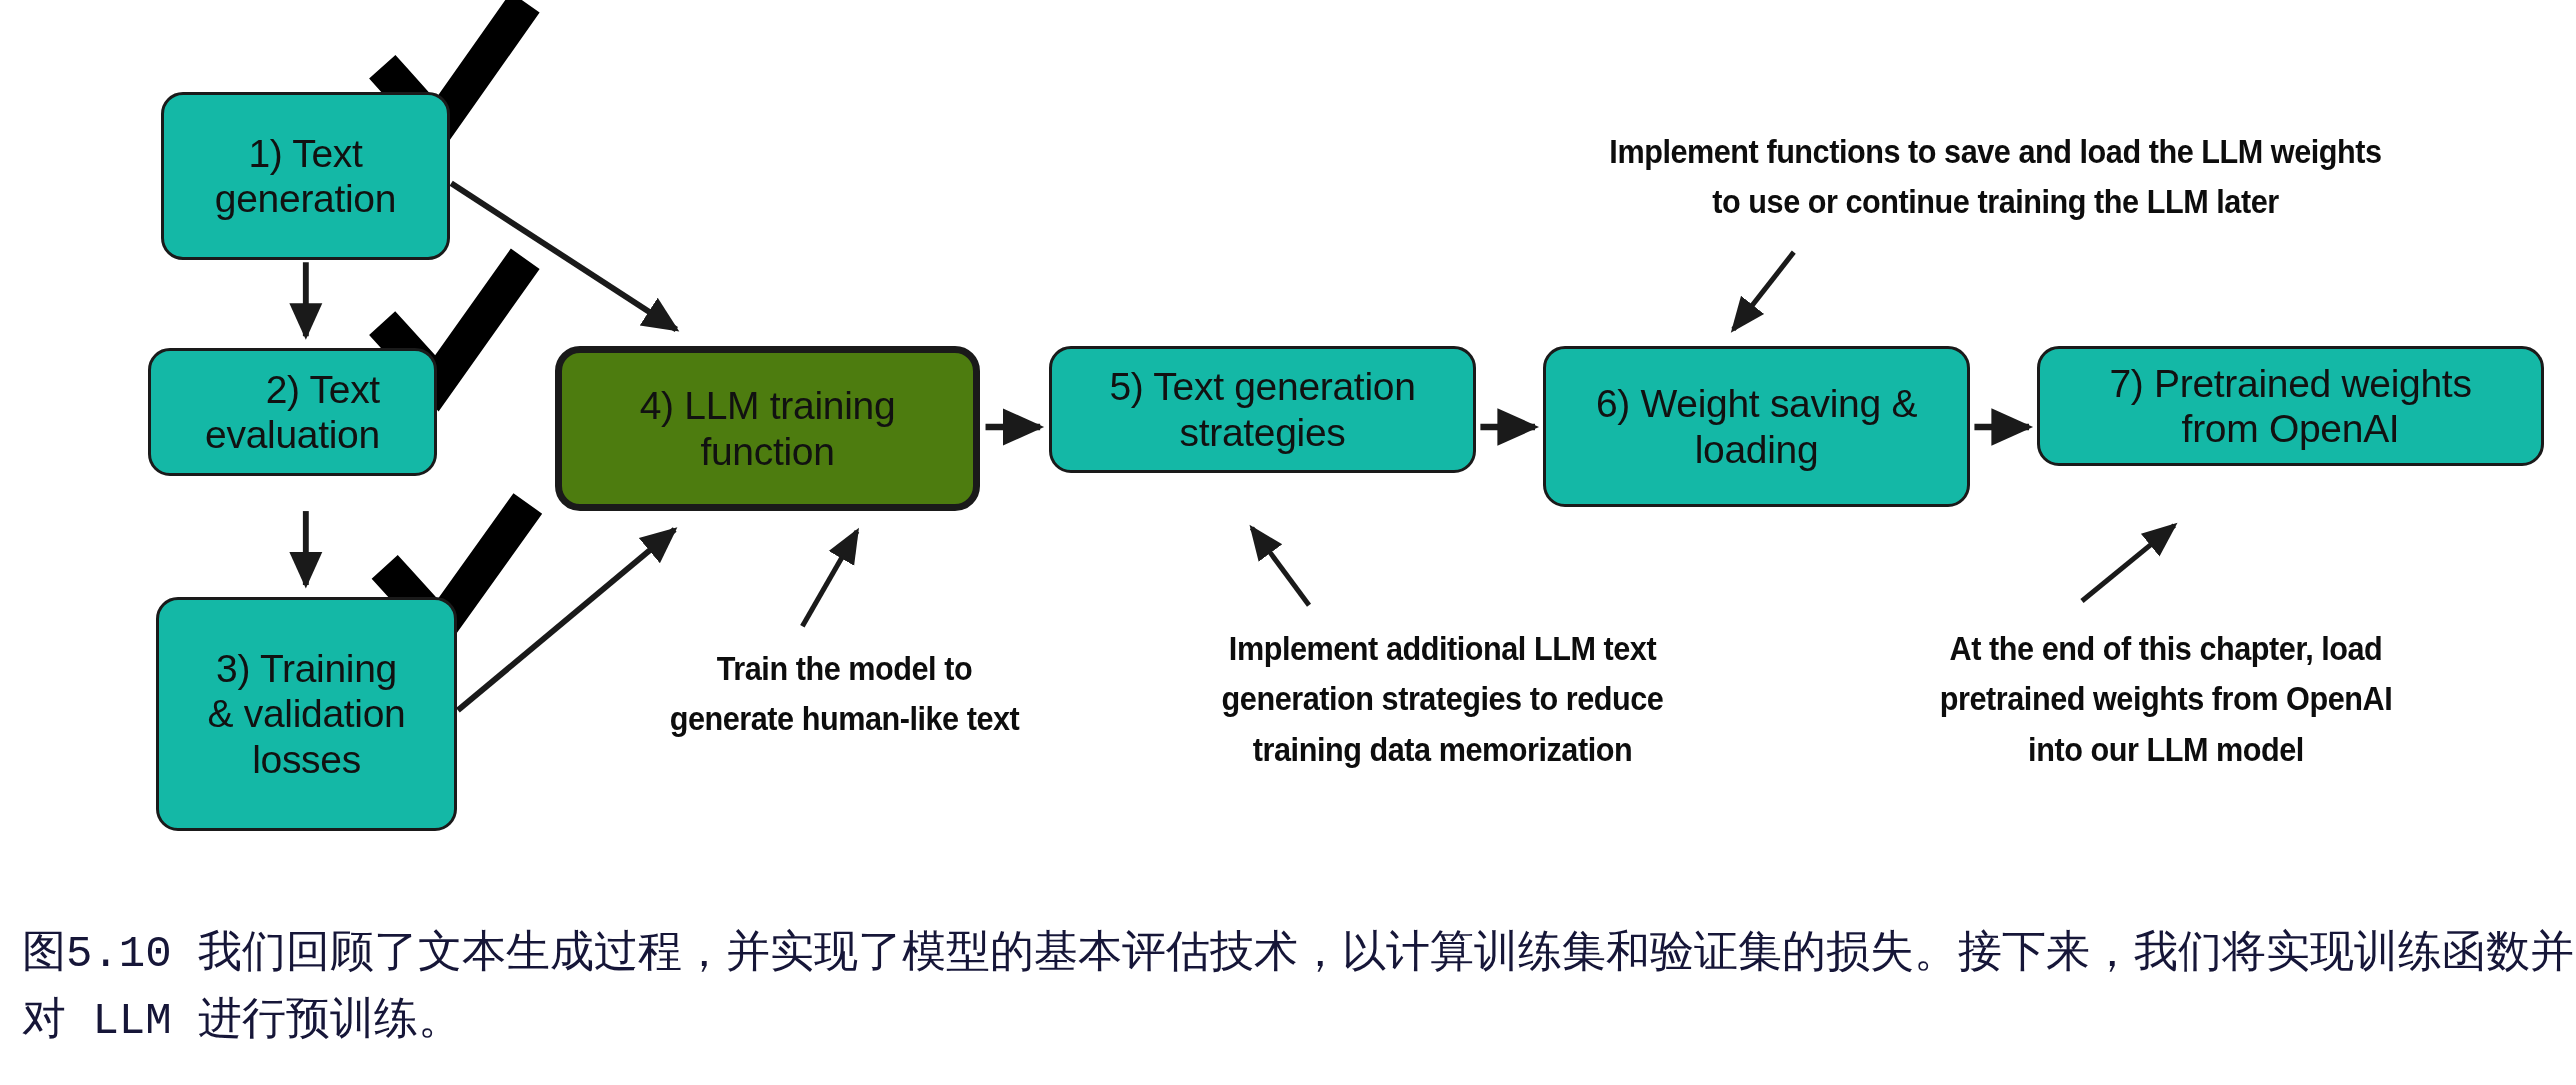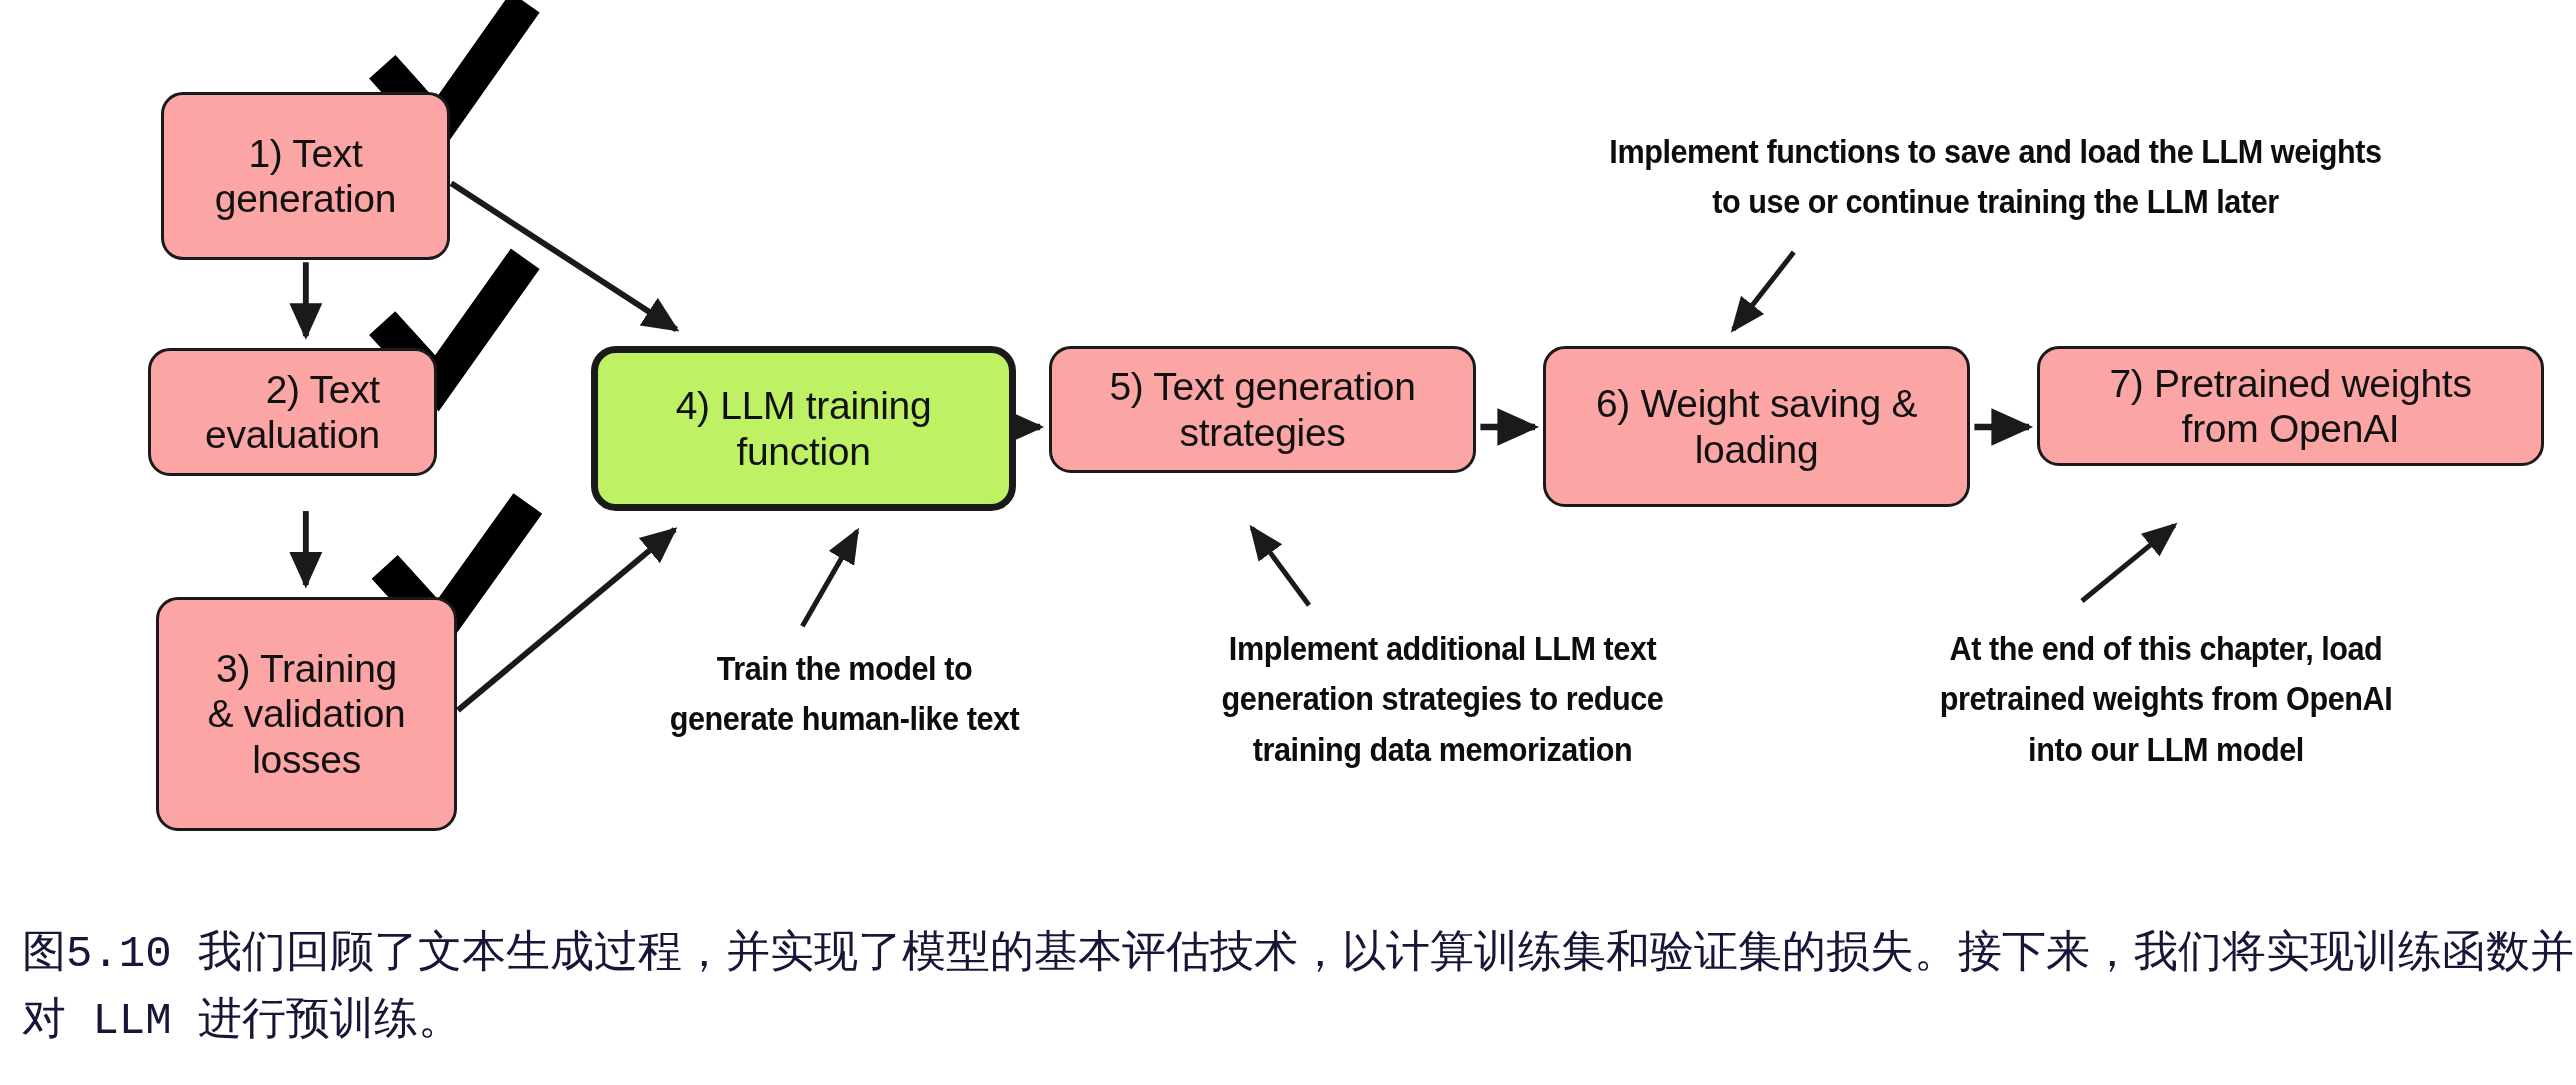--- a/index.html
+++ b/index.html
@@ -29,21 +29,21 @@
     width: 2576px;
     height: 891px;
   }
 
   
   .node-box {
     position: absolute;
     box-sizing: border-box;
     border: 3.4px solid #1a1a1a;
     border-radius: 22px;
-    background: #fca5a5;
+    background: #14b8a6;
     display: flex;
     align-items: center;
     justify-content: center;
     text-align: center;
     color: #111111;
     font-family: "Liberation Sans", sans-serif;
     font-size: 39px;
     line-height: 1.16;
     letter-spacing: -0.3px;
     z-index: 3;
@@ -151,21 +151,21 @@
     <span class="node-label">2) Text
 evaluation</span>
   </div>
 
   <div class="node-box" id="box-3">
     <span class="node-label">3) Training
 &amp; validation
 losses</span>
   </div>
 
-  <div class="node-box highlight" id="box-4" style="background: #bef264; margin-left: 36px;">
+  <div class="node-box highlight" id="box-4" style="background: #4d7c0f;">
     <span class="node-label">4) LLM training
 function</span>
   </div>
 
   <div class="node-box" id="box-5">
     <span class="node-label">5) Text generation
 strategies</span>
   </div>
 
   <div class="node-box" id="box-6">

